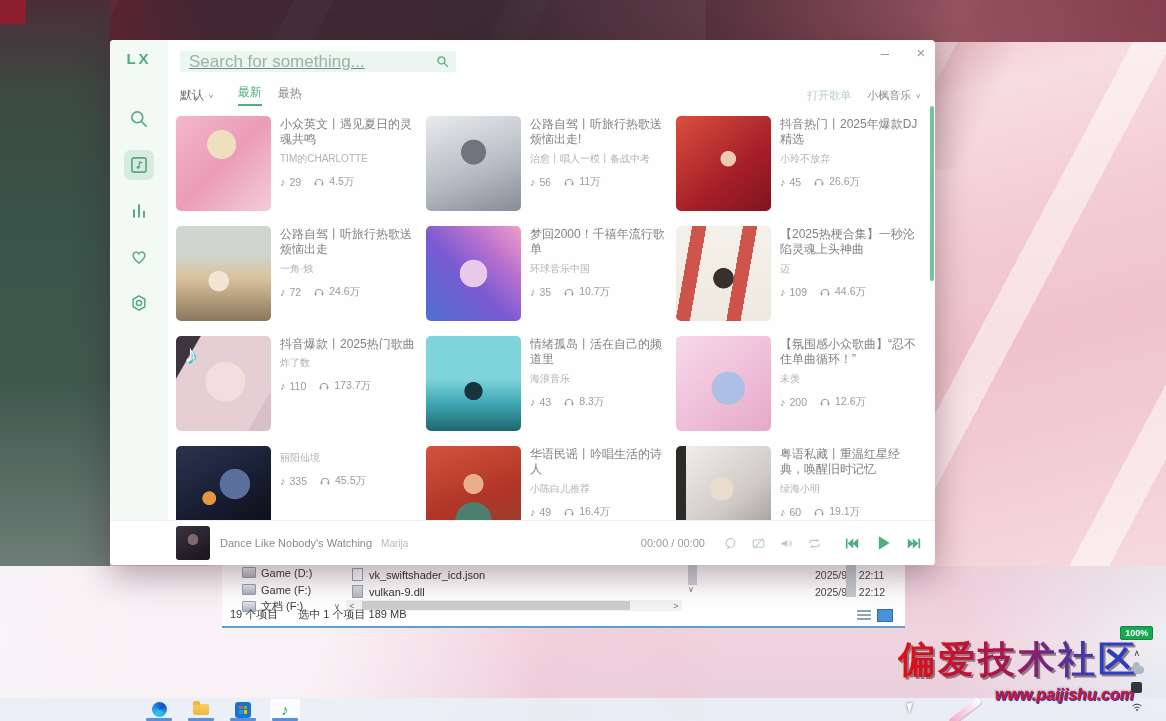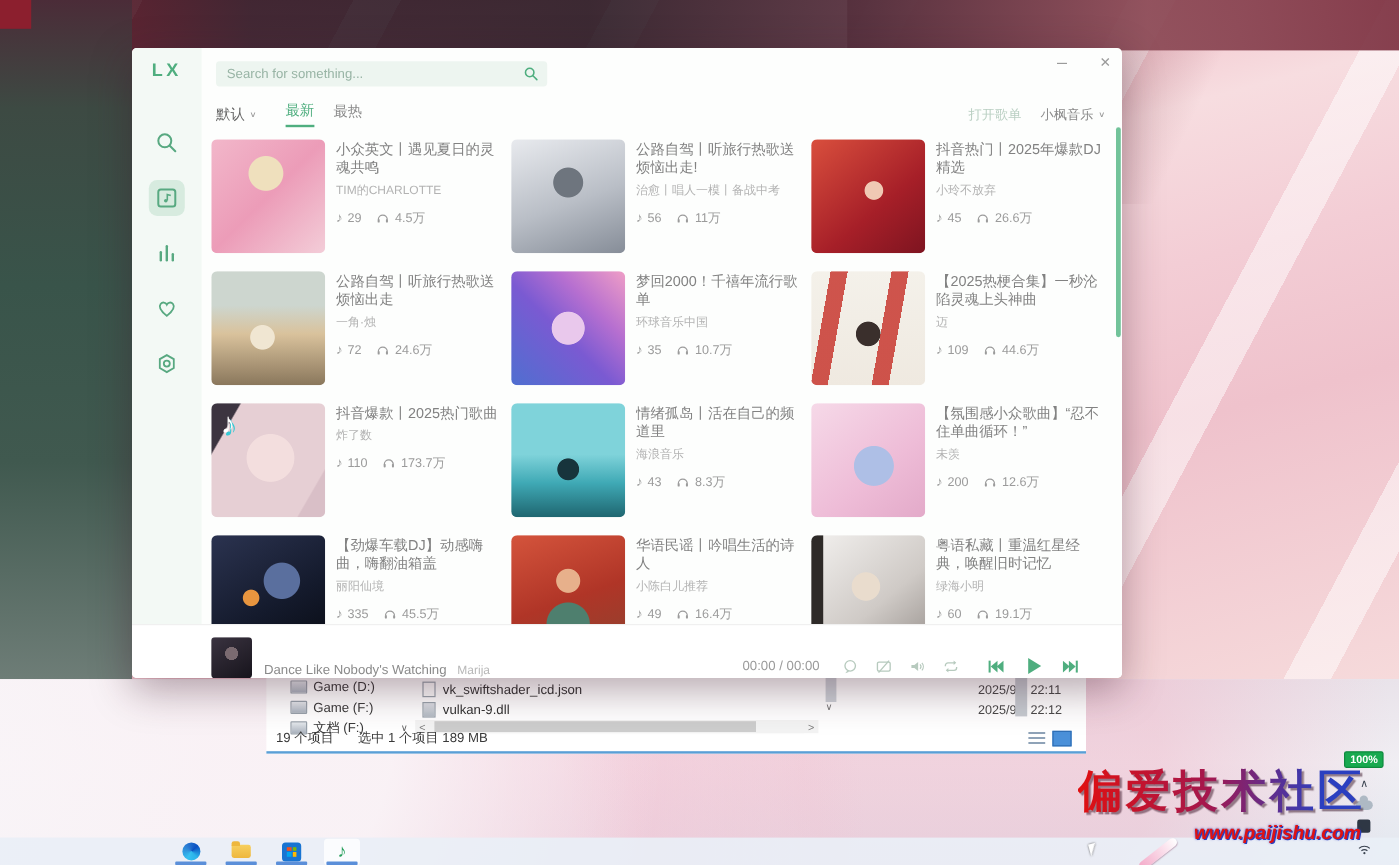--- a/index.html
+++ b/index.html
@@ -30,21 +30,21 @@
     border-radius:4px;box-shadow:0 10px 34px rgba(60,20,40,.38);z-index:3;overflow:hidden;}
   .sidebar{position:absolute;left:0;top:0;width:58px;height:100%;background:#f3f9f5;
     display:flex;flex-direction:column;align-items:center;padding-top:10px;gap:16px;}
   .logo{color:#4fae7f;font-weight:bold;font-size:15px;letter-spacing:3px;height:20px;margin-bottom:18px;}
   .snav{width:30px;height:30px;display:flex;align-items:center;justify-content:center;border-radius:7px;color:#58a981;flex:none;}
   .snav.active{background:#d7ebdf;}
   .snav svg{display:block;}
 
   .search{position:absolute;left:70px;top:11px;width:262px;height:21px;background:#edf5f0;border-radius:3px;
     display:flex;align-items:center;padding:0 7px;}
-  .search input{border:0;background:none;outline:none;flex:1;font-size:11px;color:#6c8d7c;font-family:inherit;}
+  .search input{border:0;background:none;outline:none;flex:1;font-size:17px;color:#6c8d7c;font-family:inherit;text-decoration:underline;}
   .search input::placeholder{color:#98b4a5;}
   .search-ic{color:#4fae7f;flex:none;display:flex;}
 
   .btn-min,.btn-close{position:absolute;top:4px;font-size:15px;color:#9b9b9b;width:22px;text-align:center;cursor:default;}
   .btn-min{left:764px;}
   .btn-close{left:800px;}
 
   .frow{position:absolute;left:70px;top:44px;right:14px;height:22px;display:flex;align-items:center;font-size:12px;color:#777;}
   .fdrop{display:flex;align-items:center;gap:4px;color:#666;}
   .chev{font-size:8px;color:#999;transform:scaleY(.8);}
@@ -76,21 +76,21 @@
   .t7::after{content:"♪";position:absolute;left:8px;top:4px;color:#fff;font-size:24px;text-shadow:2px 2px 0 #35c8d4;}
   .t8{background:radial-gradient(circle at 50% 58%,#17343c 0 12%,rgba(0,0,0,0) 13%),linear-gradient(180deg,#7fd3da 0 45%,#3fa9b5 70%,#1f6670);}
   .t9{background:radial-gradient(circle at 55% 55%,#aebfe6 0 22%,rgba(0,0,0,0) 23%),linear-gradient(140deg,#f6d9e8,#eebcd7 60%,#e3aac9);}
   .t10{background:radial-gradient(circle at 35% 55%,#e8953f 0 8%,rgba(0,0,0,0) 9%),radial-gradient(circle at 62% 40%,#5a6f9e 0 18%,rgba(0,0,0,0) 19%),linear-gradient(150deg,#2b3350,#141a2c 60%,#090c14);}
   .t11{background:radial-gradient(circle at 50% 40%,#e7b08b 0 13%,rgba(0,0,0,0) 14%),radial-gradient(circle at 50% 78%,#4e7f6e 0 20%,rgba(0,0,0,0) 21%),linear-gradient(160deg,#d4543c,#b03527 55%,#90422f);}
   .t12{background:radial-gradient(circle at 48% 45%,#e9dccd 0 16%,rgba(0,0,0,0) 17%),linear-gradient(90deg,#2e2a28 0 10%,rgba(0,0,0,0) 11%),linear-gradient(140deg,#f2f0ee,#cfcac6 60%,#9b9591);}
 
   .lxsb{position:absolute;right:1px;top:66px;width:4px;height:175px;background:#63bd8f;border-radius:2px;opacity:.9;}
 
   .player{position:absolute;left:0;right:0;bottom:0;height:44px;background:#fff;border-top:1px solid #f0f0f0;
-    display:flex;align-items:flex-end;padding:0 34px 0 66px;z-index:2;}
+    display:flex;align-items:center;padding:0 12px 0 66px;z-index:2;}
   .alb{width:34px;height:34px;border-radius:3px;flex:none;
     background:radial-gradient(circle at 50% 40%,#7a6a70 0 20%,rgba(0,0,0,0) 21%),linear-gradient(150deg,#3a3340,#17141c);}
   .ptitle{font-size:11px;color:#8a8a8a;margin-left:10px;white-space:nowrap;}
   .partist{font-size:10px;color:#b8b8b8;margin-left:9px;white-space:nowrap;}
   .pright{margin-left:auto;display:flex;align-items:center;gap:13px;}
   .ptime{font-size:11px;color:#9b9b9b;margin-right:5px;}
   .picon{color:#b7cabe;display:flex;}
   .ticon{color:#4fae7f;display:flex;}
   .ticon.first{margin-left:8px;}
 
@@ -424,21 +424,20 @@
                 </svg>
               </span>
             <span>12.6万</span>
           </div>
         </div>
       </div>
 
       <div class="card">
         <div class="thumb t10"></div>
         <div class="meta">
-          <div class="ctitle">【劲爆车载DJ】动感嗨曲，嗨翻油箱盖</div>
           <div class="cauthor">丽阳仙境</div>
           <div class="cstats">
             <span class="note-ic">♪</span>
             <span>335</span>
             <span class="hp-ic">
                 <svg width="12" height="12" viewBox="0 0 24 24">
                   <path d="M4.5 14 a7.5 7.5 0 0 1 15 0" fill="none" stroke="currentColor" stroke-width="2"></path>
                   <rect x="3.4" y="13" width="3.4" height="6" rx="1.6" fill="currentColor"></rect>
                   <rect x="17.2" y="13" width="3.4" height="6" rx="1.6" fill="currentColor"></rect>
                 </svg>

